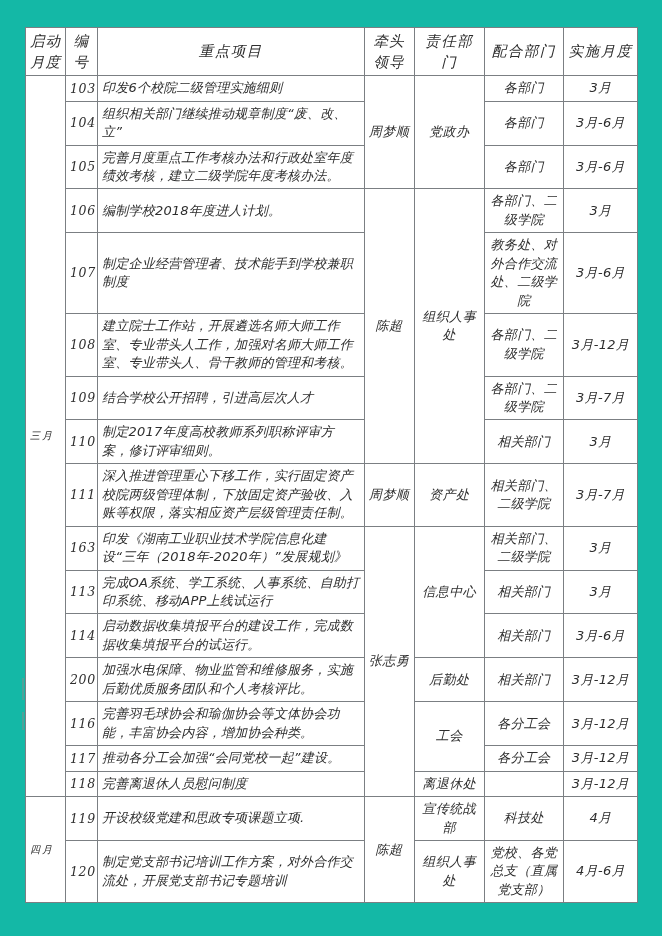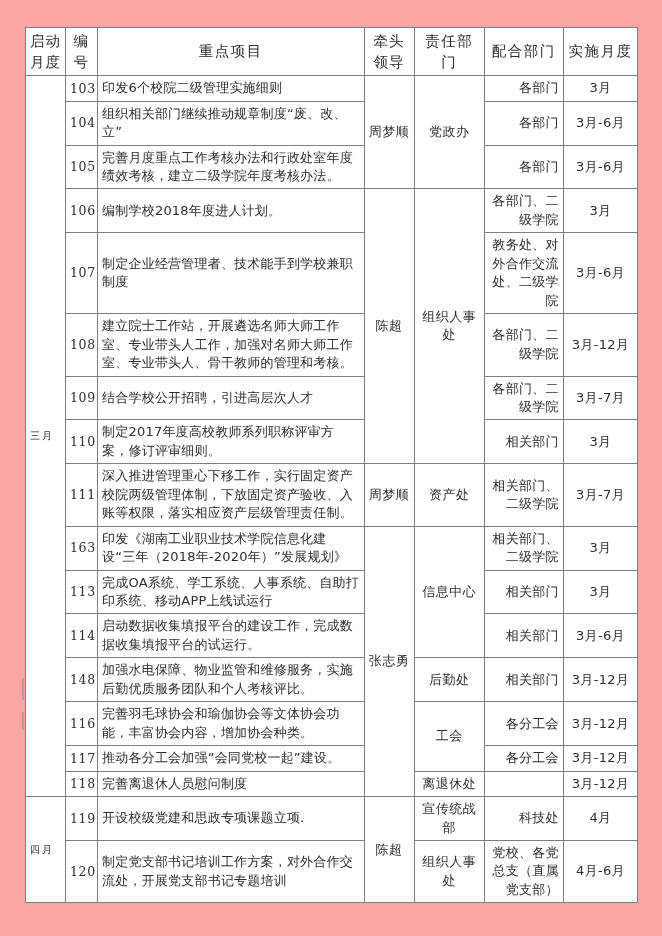--- a/index.html
+++ b/index.html
@@ -14,21 +14,22 @@
     color: #2a2a2a;
     overflow: hidden;
     position: relative;
   }
   
   .page {
     position: absolute;
     left: 0; top: 0;
     width: 662px;
     height: 936px;
-    background: #fca5a5;
+    background: #14b8a6;
+    font-style: italic;
   }
   .table-wrap {
     position: absolute;
     left: 25px;
     top: 27px;
     width: 613px;
   }
   table.sheet {
     border-collapse: collapse;
     width: 613px;
@@ -86,21 +87,21 @@
     text-align: center;
     font-size: 13px;
     letter-spacing: 0.5px;
   }
   td.dept-cell {
     text-align: center;
     font-size: 13px;
     letter-spacing: 0.5px;
   }
   td.coop-cell {
-    text-align: right;
+    text-align: center;
     font-size: 13px;
     letter-spacing: 0.3px;
     padding-left: 5px;
   }
   td.impl-cell {
     text-align: center;
     font-size: 13px;
     letter-spacing: 0.3px;
   }
   
@@ -234,21 +235,21 @@
             <td class="coop-cell">相关部门</td>
             <td class="impl-cell">3月</td>
           </tr>
           <tr>
             <td class="no-cell">114</td>
             <td class="project-cell">启动数据收集填报平台的建设工作，完成数据收集填报平台的试运行。</td>
             <td class="coop-cell">相关部门</td>
             <td class="impl-cell">3月-6月</td>
           </tr>
           <tr>
-            <td class="no-cell">148</td>
+            <td class="no-cell">200</td>
             <td class="project-cell">加强水电保障、物业监管和维修服务，实施后勤优质服务团队和个人考核评比。</td>
             <td class="dept-cell" rowspan="1">后勤处</td>
             <td class="coop-cell">相关部门</td>
             <td class="impl-cell">3月-12月</td>
           </tr>
           <tr>
             <td class="no-cell">116</td>
             <td class="project-cell">完善羽毛球协会和瑜伽协会等文体协会功能，丰富协会内容，增加协会种类。</td>
             <td class="dept-cell" rowspan="2">工会</td>
             <td class="coop-cell">各分工会</td>

